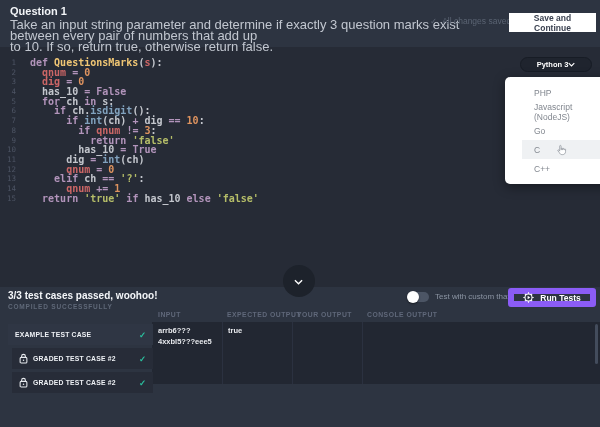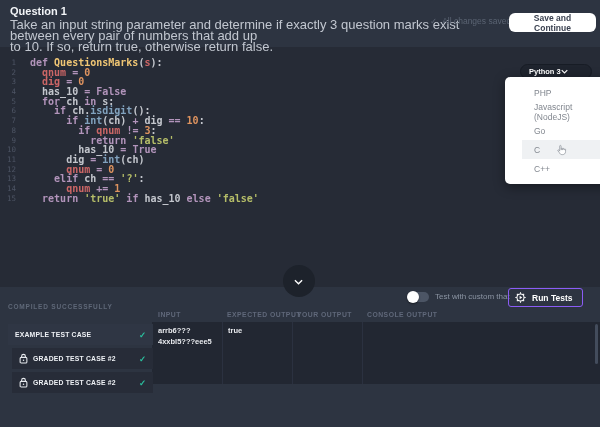--- a/index.html
+++ b/index.html
@@ -6,54 +6,54 @@
   body{
     width:600px;height:427px;overflow:hidden;position:relative;
     background:#2d3441;font-family:"Liberation Sans",sans-serif;
     -webkit-font-smoothing:antialiased;
   }
   
   .header{position:absolute;left:0;top:0;width:600px;height:47px;background:#2d3441;z-index:3}
   .q-title{position:absolute;left:10px;top:5px;font-size:11px;font-weight:bold;color:#f2f4f7}
   .q-desc{position:absolute;left:10px;top:19px;font-size:13px;line-height:11px;color:#c2c7d0;white-space:pre-line;width:480px}
   .saved{position:absolute;left:430px;top:16px;font-size:8.5px;color:#5a6372;display:flex;gap:5px;align-items:center}
-  .save-btn{position:absolute;left:509px;top:13px;width:87px;height:19px;background:#ffffff;border:none;border-radius:6px;
+  .save-btn{position:absolute;left:509px;top:13px;width:87px;height:19px;background:#ffffff;border:none;border-radius:0;
     color:#3a4150;font-size:8.5px;font-weight:bold;font-family:"Liberation Sans",sans-serif;
     display:flex;align-items:center;justify-content:center;cursor:pointer}
   
   .editor{position:absolute;left:0;top:47px;width:600px;height:240px;background:#262b36}
   .gutter{position:absolute;left:0;top:11px;width:16px;text-align:right;color:#4d5464;
     font-family:"DejaVu Sans Mono",monospace;font-size:7.5px}
   .ln{height:9.7px;line-height:9.7px}
   .code{position:absolute;left:30px;top:11px;font-family:"DejaVu Sans Mono",monospace;font-size:10px;font-weight:bold;white-space:pre}
   .cl{height:9.7px;line-height:9.7px}
   .tk-pl{color:#c3c6cd}.tk-kw{color:#b294bb}.tk-fn{color:#f0c674}.tk-var{color:#cc6666}
   .tk-num{color:#de935f}.tk-str{color:#b5bd68}.tk-bi{color:#81a2be}
-  .lang-btn{position:absolute;left:520px;top:17px;width:72px;height:15px;border-radius:8px;
+  .lang-btn{position:absolute;left:520px;top:10px;width:72px;height:15px;border-radius:8px;
     background:#1f242e;border:1px solid #171c25;color:#fff;font-size:7.5px;font-weight:bold;
-    font-family:"Liberation Sans",sans-serif;display:flex;align-items:center;justify-content:flex-start;
+    font-family:"Liberation Sans",sans-serif;display:flex;align-items:center;justify-content:center;
     padding:0 8px;box-sizing:border-box;cursor:pointer}
   .dropdown{position:absolute;left:505px;top:30px;width:90px;background:#fff;border-radius:5px;
     box-shadow:0 3px 12px rgba(0,0,0,.4);padding:6px 17px;z-index:6;font-family:"Liberation Sans",sans-serif}
   .dd-item{height:19px;display:flex;align-items:center;padding:0 12px;font-size:8.5px;color:#82878f;cursor:pointer}
   .dd-item.hover{background:#eff1f3}
   .dd-item .hand{margin-left:16px;margin-top:3px}
   .collapse{position:absolute;left:283px;top:218px;width:32px;height:32px;border-radius:50%;
     background:#1d222b;z-index:2;border:none;cursor:pointer}
   .collapse svg{position:absolute;left:12px;top:15px}
   
   .results{position:absolute;left:0;top:287px;width:600px;height:140px;background:#2d3441;z-index:1}
   .status-title{position:absolute;left:8px;top:3px;font-size:10px;font-weight:bold;color:#f4f6f9}
   .status-sub{position:absolute;left:8px;top:16px;font-size:6.5px;font-weight:bold;letter-spacing:.8px;color:#5f6878}
   .toggle{position:absolute;left:408px;top:5px;width:21px;height:10px;border-radius:5px;background:#4c5565;cursor:pointer}
   .knob{position:absolute;left:-1px;top:-1px;width:12px;height:12px;border-radius:50%;background:#fff;box-shadow:0 1px 2px rgba(0,0,0,.45)}
   .toggle-label{position:absolute;left:435px;top:5px;font-size:8px;color:#8b94a3}
-  .run-btn{position:absolute;left:508px;top:1px;width:75px;height:19px;background:transparent;
-    border:1px solid #8b5cf6;border-radius:3px;color:#fff;font-size:8.5px;font-weight:bold;
-    font-family:"Liberation Sans",sans-serif;display:flex;align-items:center;gap:6px;cursor:pointer}
+  .run-btn{position:absolute;left:508px;top:1px;width:88px;height:19px;background:transparent;
+    border:6px solid #8b5cf6;border-radius:3px;color:#fff;font-size:8.5px;font-weight:bold;
+    font-family:"Liberation Sans",sans-serif;display:flex;align-items:center;justify-content:center;gap:6px;cursor:pointer}
   .th{position:absolute;top:24px;font-size:6.8px;font-weight:bold;letter-spacing:.5px;color:#60687a}
   .out-body{position:absolute;left:152px;top:35px;width:448px;height:62px;background:#222732}
   .col-div{position:absolute;top:0;bottom:0;width:1px;background:#2b3140}
   .cell{position:absolute;top:4px;font-size:7.5px;font-weight:bold;color:#e8eaee;line-height:10.5px;white-space:pre-line}
   .scroll-thumb{position:absolute;right:2px;top:2px;width:3px;height:40px;border-radius:2px;background:#434c5c;cursor:pointer}
   .trow{position:absolute;height:21px;display:flex;align-items:center;gap:5px;padding:0 7px;box-sizing:border-box;cursor:pointer}
   .trow .lbl{font-size:6.8px;font-weight:bold;letter-spacing:.2px;color:#eef1f5}
   .trow .chk{margin-left:auto;color:#2abf9e;font-size:8.5px;font-weight:bold}
   .trow.sel{background:#2f3644}
   .trow.norm{background:#272c38}
@@ -125,20 +125,21 @@
   <button class="collapse">
     <span>
       <svg width="9" height="6" viewBox="0 0 10 6" style="position:absolute;left:11px;top:14px">
           <path d="M1 1l4 4 4-4" stroke="#fff" stroke-width="1.5" fill="none"></path>
         </svg>
     </span>
   </button>
 </div>
 
 <div class="results">
+  <div class="status-title">3/3 test cases passed, woohoo!</div>
   <div class="status-sub">COMPILED SUCCESSFULLY</div>
 
   <div class="toggle">
     <div class="knob"></div>
   </div>
   <div class="toggle-label">Test with custom that</div>
 
   <button class="run-btn">
     <span style="display:flex">
       <svg width="11" height="11" viewBox="0 0 16 16">

